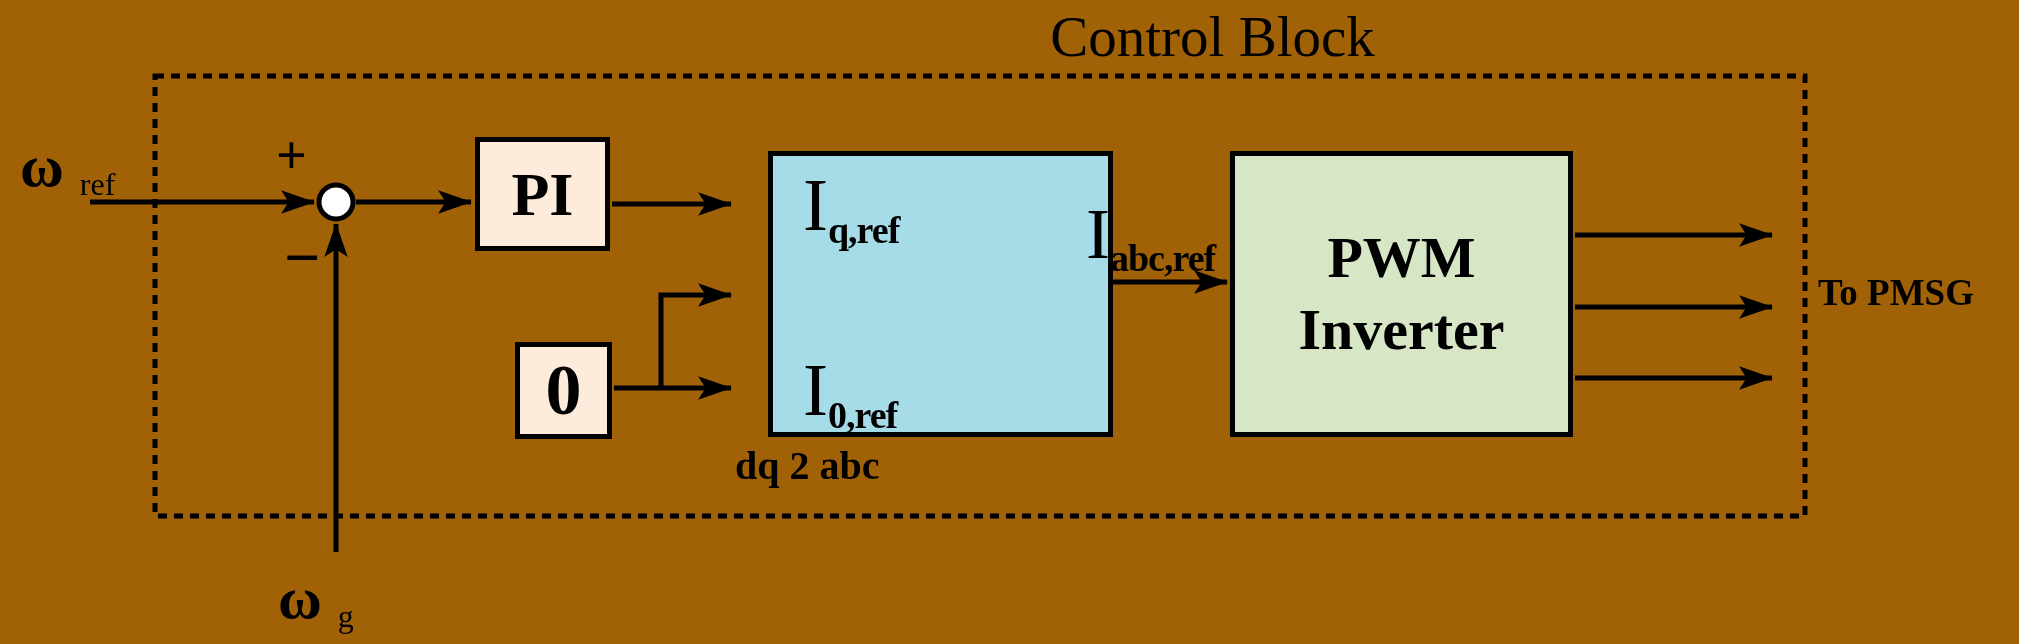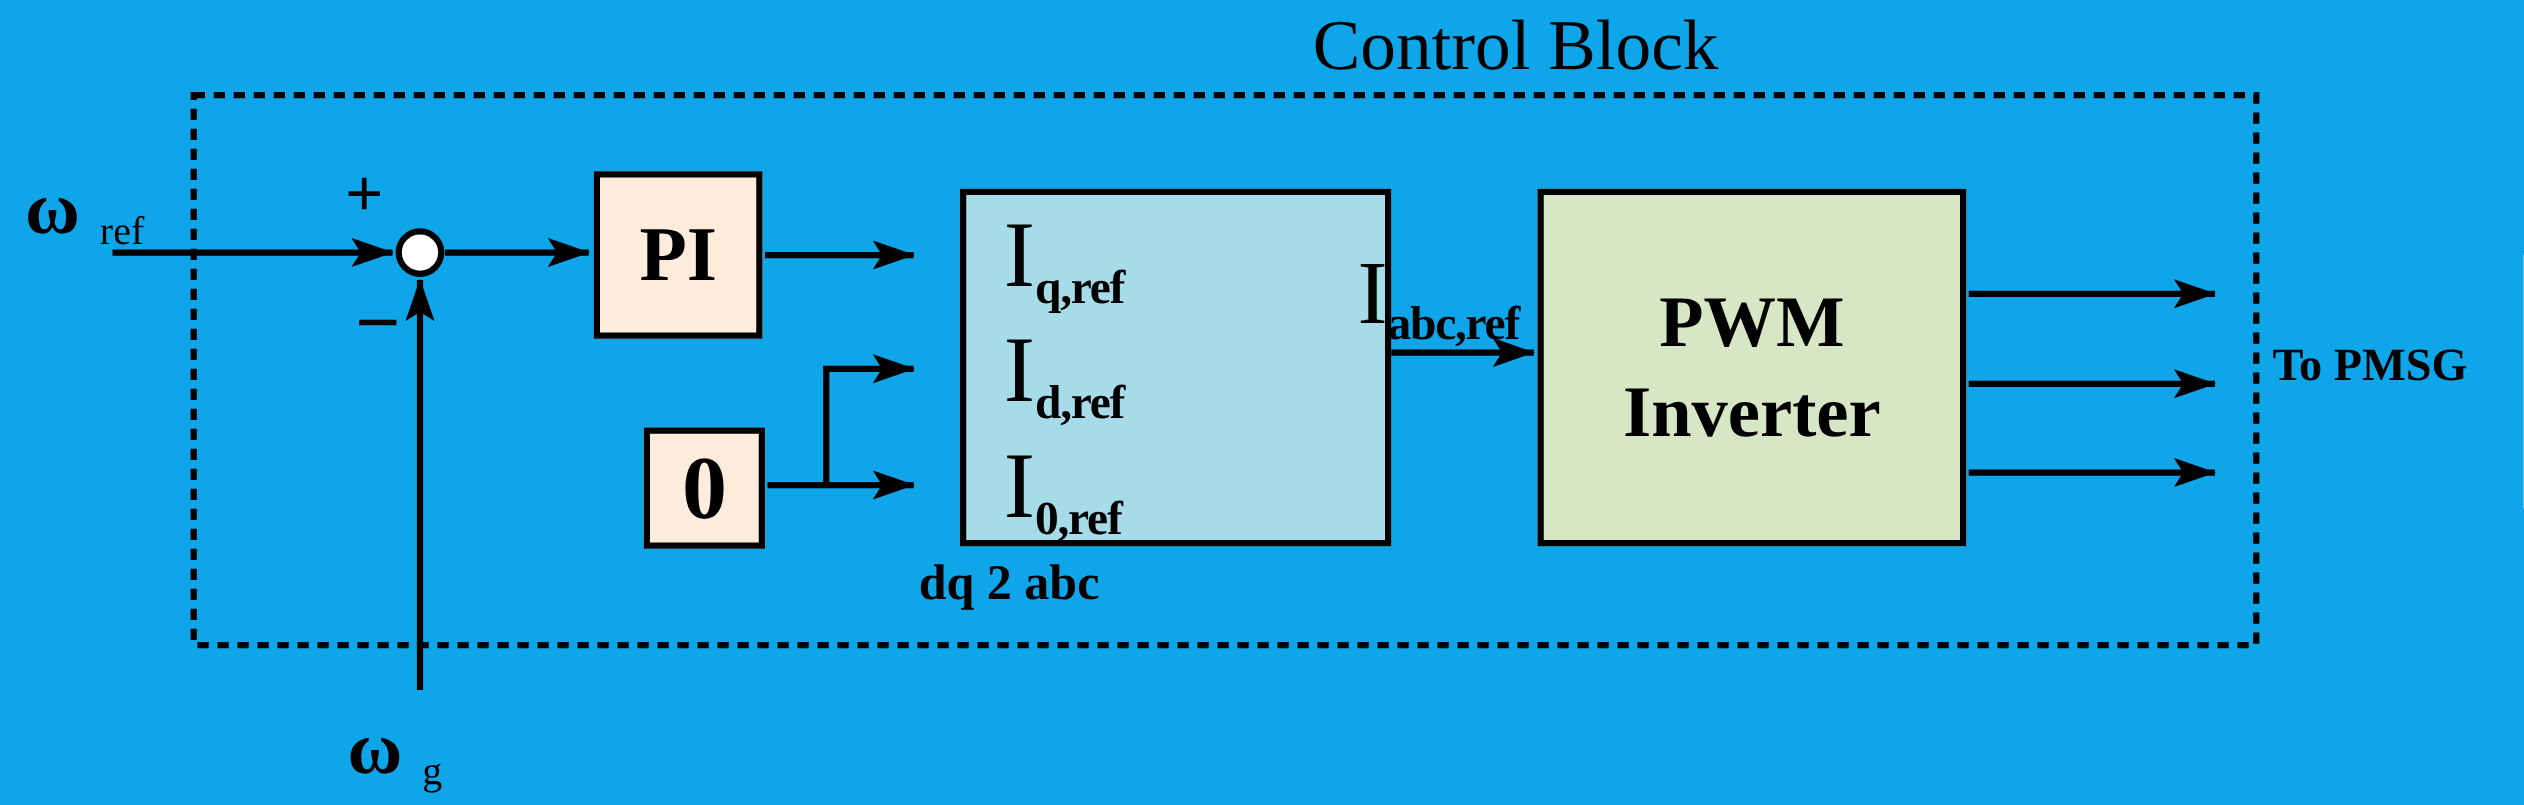--- a/index.html
+++ b/index.html
@@ -1,20 +1,20 @@
 <!DOCTYPE html>
 <html><head>
 <meta charset="utf-8">
 <style>
   html, body { margin: 0; padding: 0; background: #ffffff; }
   #stage {
     position: relative;
     width: 2019px;
     height: 644px;
-    background: #0ea5e9;
+    background: #a16207;
     font-family: "Liberation Serif", "DejaVu Serif", serif;
     color: #000;
     overflow: hidden;
   }
   #wires { position: absolute; left: 0; top: 0; width: 2019px; height: 644px; }
 
   .lbl { position: absolute; white-space: nowrap; line-height: 1; }
 
   .title {
     left: 900px; top: 8px; width: 625px;
@@ -30,21 +30,21 @@
   #plus-sign  { left: 276px; top: 128px; font-size: 54px; }
   #minus-sign { left: 284px; top: 226px; font-size: 64px; }
 
   .block {
     position: absolute;
     box-sizing: border-box;
     border: 5px solid #000;
     display: flex; align-items: center; justify-content: center;
     text-align: center;
   }
-  #pi-block   { left: 475px; top: 137px; width: 135px; height: 134px; font-size: 62px; font-weight: bold; }
+  #pi-block   { left: 475px; top: 137px; width: 135px; height: 114px; font-size: 62px; font-weight: bold; }
   #zero-block { left: 515px; top: 342px; width: 97px;  height: 97px;  font-size: 72px; font-weight: bold; }
   #dq2abc-block { left: 768px; top: 151px; width: 345px; height: 286px; }
   #pwm-block  { left: 1230px; top: 151px; width: 343px; height: 286px;
                 font-size: 58px; font-weight: bold; line-height: 72px; flex-direction: column; }
 
   .sig { position: absolute; white-space: nowrap; line-height: 1;
          font-size: 75px; font-weight: 400; transform: translateY(-50%); }
   .sig .sub { font-size: 38px; font-weight: bold; vertical-align: -0.35em; letter-spacing: -1px; }
   #sig-q { left: 30px; top: 52px; }
   #sig-d { left: 30px; top: 144px; }
@@ -111,23 +111,20 @@
   </div>
 
   <div class="block" id="zero-block" style="background:#FDECDC">
     <span>0</span>
   </div>
 
   <div class="block" id="dq2abc-block" style="background:#A6DBE8">
     <span class="sig" id="sig-q">
       <span>I</span><span class="sub">q,ref</span>
     </span>
-    <span class="sig" id="sig-d">
-      <span>I</span><span class="sub">d,ref</span>
-    </span>
     <span class="sig" id="sig-0">
       <span>I</span><span class="sub">0,ref</span>
     </span>
   </div>
 
   <div class="lbl" id="dq2abc-caption">dq 2 abc</div>
 
   <div class="lbl" id="iabc-label">
     <span>I</span><span class="sub">abc,ref</span>
   </div>

